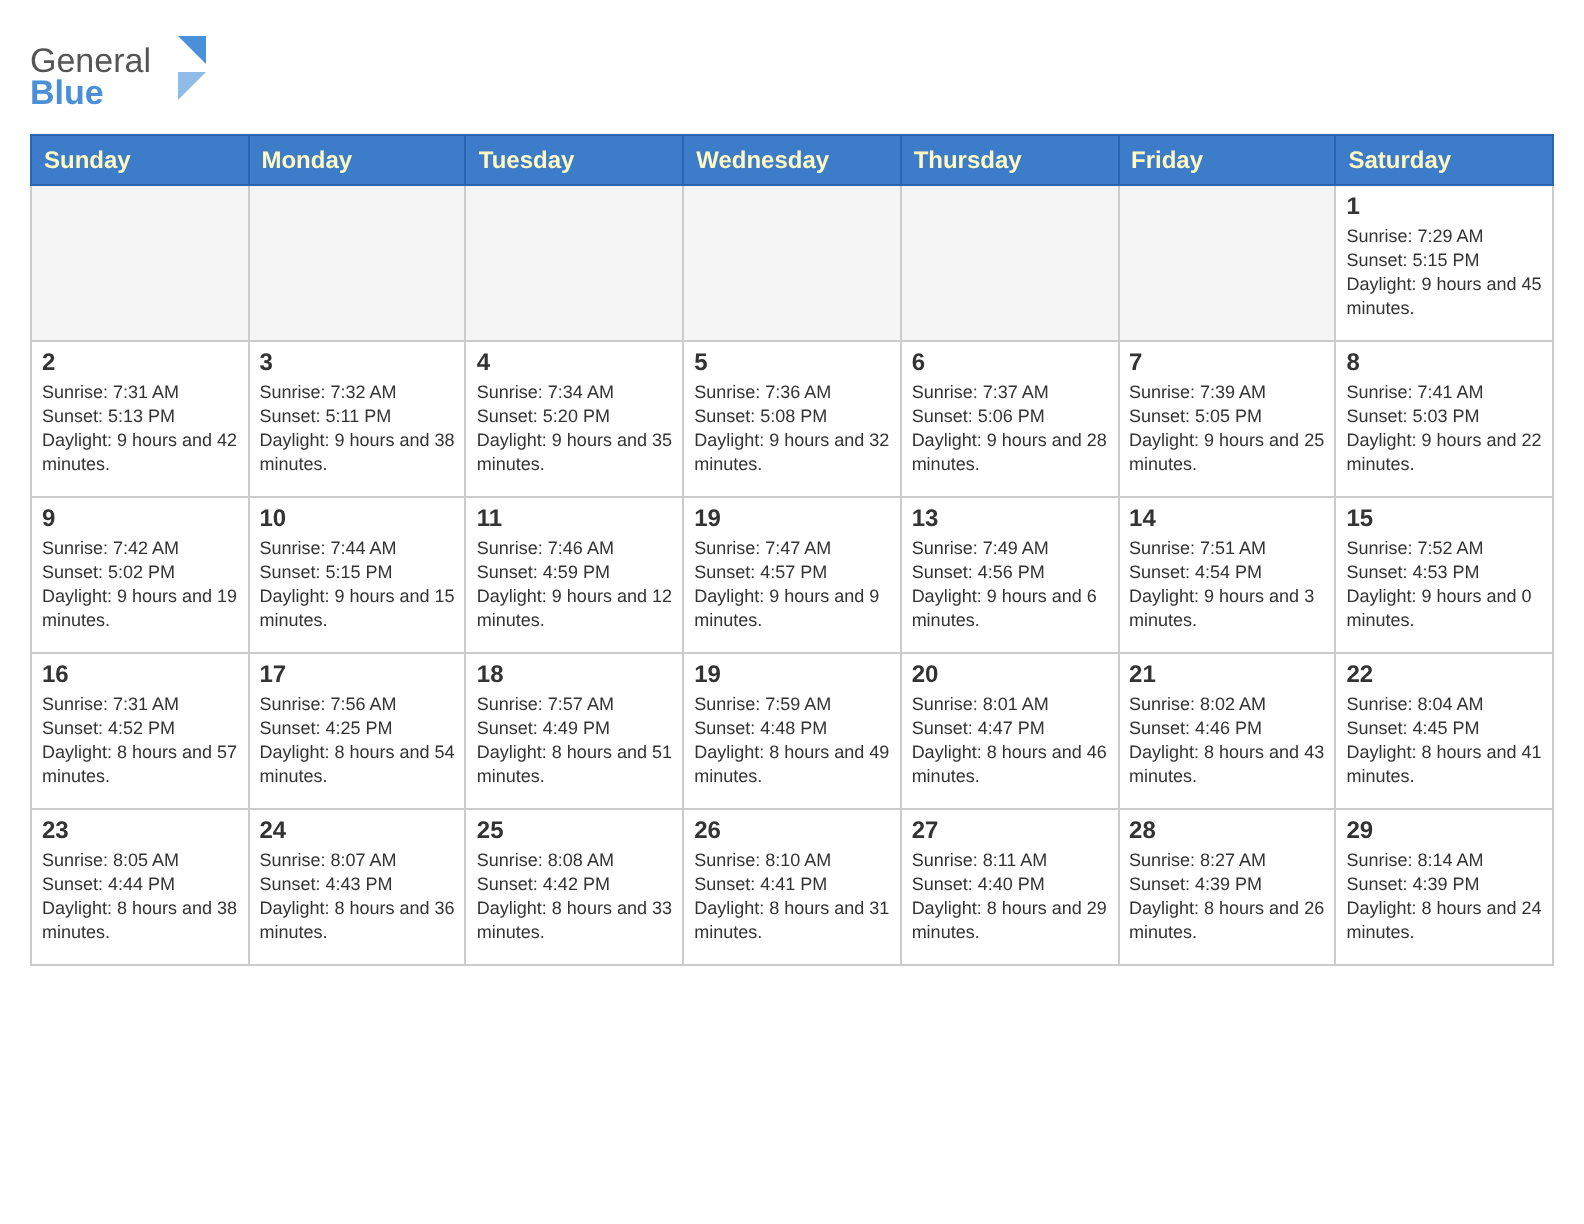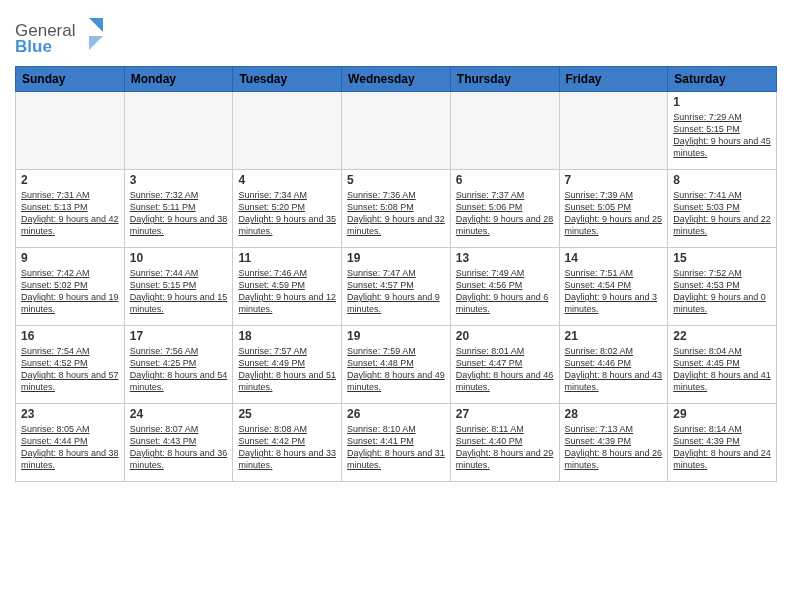--- a/index.html
+++ b/index.html
@@ -40,21 +40,21 @@
       font-size: 14px;
       color: #555;
     }
     .calendar {
       width: 100%;
       border-collapse: collapse;
       border: 1px solid #ccc;
     }
     .calendar th {
       background: #3d7cc9;
-      color: #000000;
+      color: #fef9c3;
       font-size: 12px;
       font-weight: bold;
       text-align: left;
       padding: 5px 6px;
       border: 1px solid #2a65b0;
     }
     .calendar td {
       width: calc(100% / 7);
       vertical-align: top;
       border: 1px solid #ccc;
@@ -71,21 +71,20 @@
       font-size: 12px;
       font-weight: bold;
       color: #333;
       display: block;
       margin-bottom: 2px;
     }
     .day-info {
       font-size: 9px;
       color: #333;
       line-height: 1.35;
-      text-decoration: underline;
     }
     .last-row td {
       height: 65px;
     }
   </style>
 </head>
 <body>
 
 <div class="page">
   <div class="header">
@@ -217,21 +216,21 @@
           <td>
             <span class="day-num">15</span>
             <div class="day-info">Sunrise: 7:52 AM
 Sunset: 4:53 PM
 Daylight: 9 hours and 0 minutes.</div>
           </td>
         </tr>
         <tr>
           <td>
             <span class="day-num">16</span>
-            <div class="day-info">Sunrise: 7:54 AM
+            <div class="day-info">Sunrise: 7:31 AM
 Sunset: 4:52 PM
 Daylight: 8 hours and 57 minutes.</div>
           </td>
           <td>
             <span class="day-num">17</span>
             <div class="day-info">Sunrise: 7:56 AM
 Sunset: 4:25 PM
 Daylight: 8 hours and 54 minutes.</div>
           </td>
           <td>
@@ -291,21 +290,21 @@
 Daylight: 8 hours and 31 minutes.</div>
           </td>
           <td>
             <span class="day-num">27</span>
             <div class="day-info">Sunrise: 8:11 AM
 Sunset: 4:40 PM
 Daylight: 8 hours and 29 minutes.</div>
           </td>
           <td>
             <span class="day-num">28</span>
-            <div class="day-info">Sunrise: 7:13 AM
+            <div class="day-info">Sunrise: 8:27 AM
 Sunset: 4:39 PM
 Daylight: 8 hours and 26 minutes.</div>
           </td>
           <td>
             <span class="day-num">29</span>
             <div class="day-info">Sunrise: 8:14 AM
 Sunset: 4:39 PM
 Daylight: 8 hours and 24 minutes.</div>
           </td>
         </tr>

